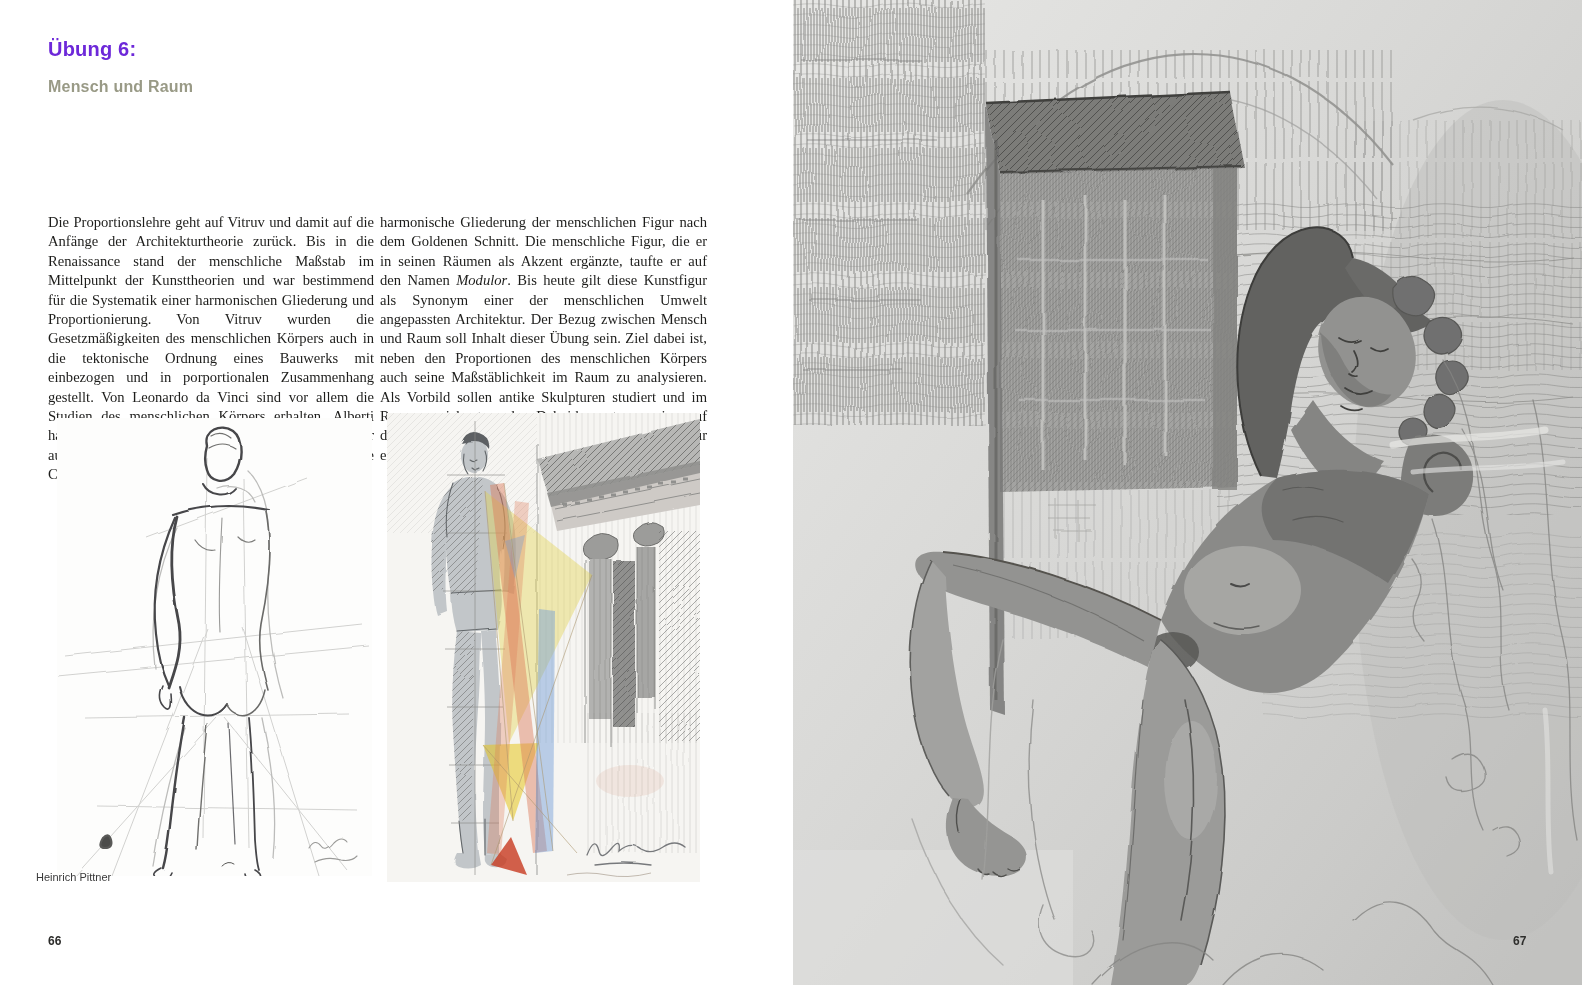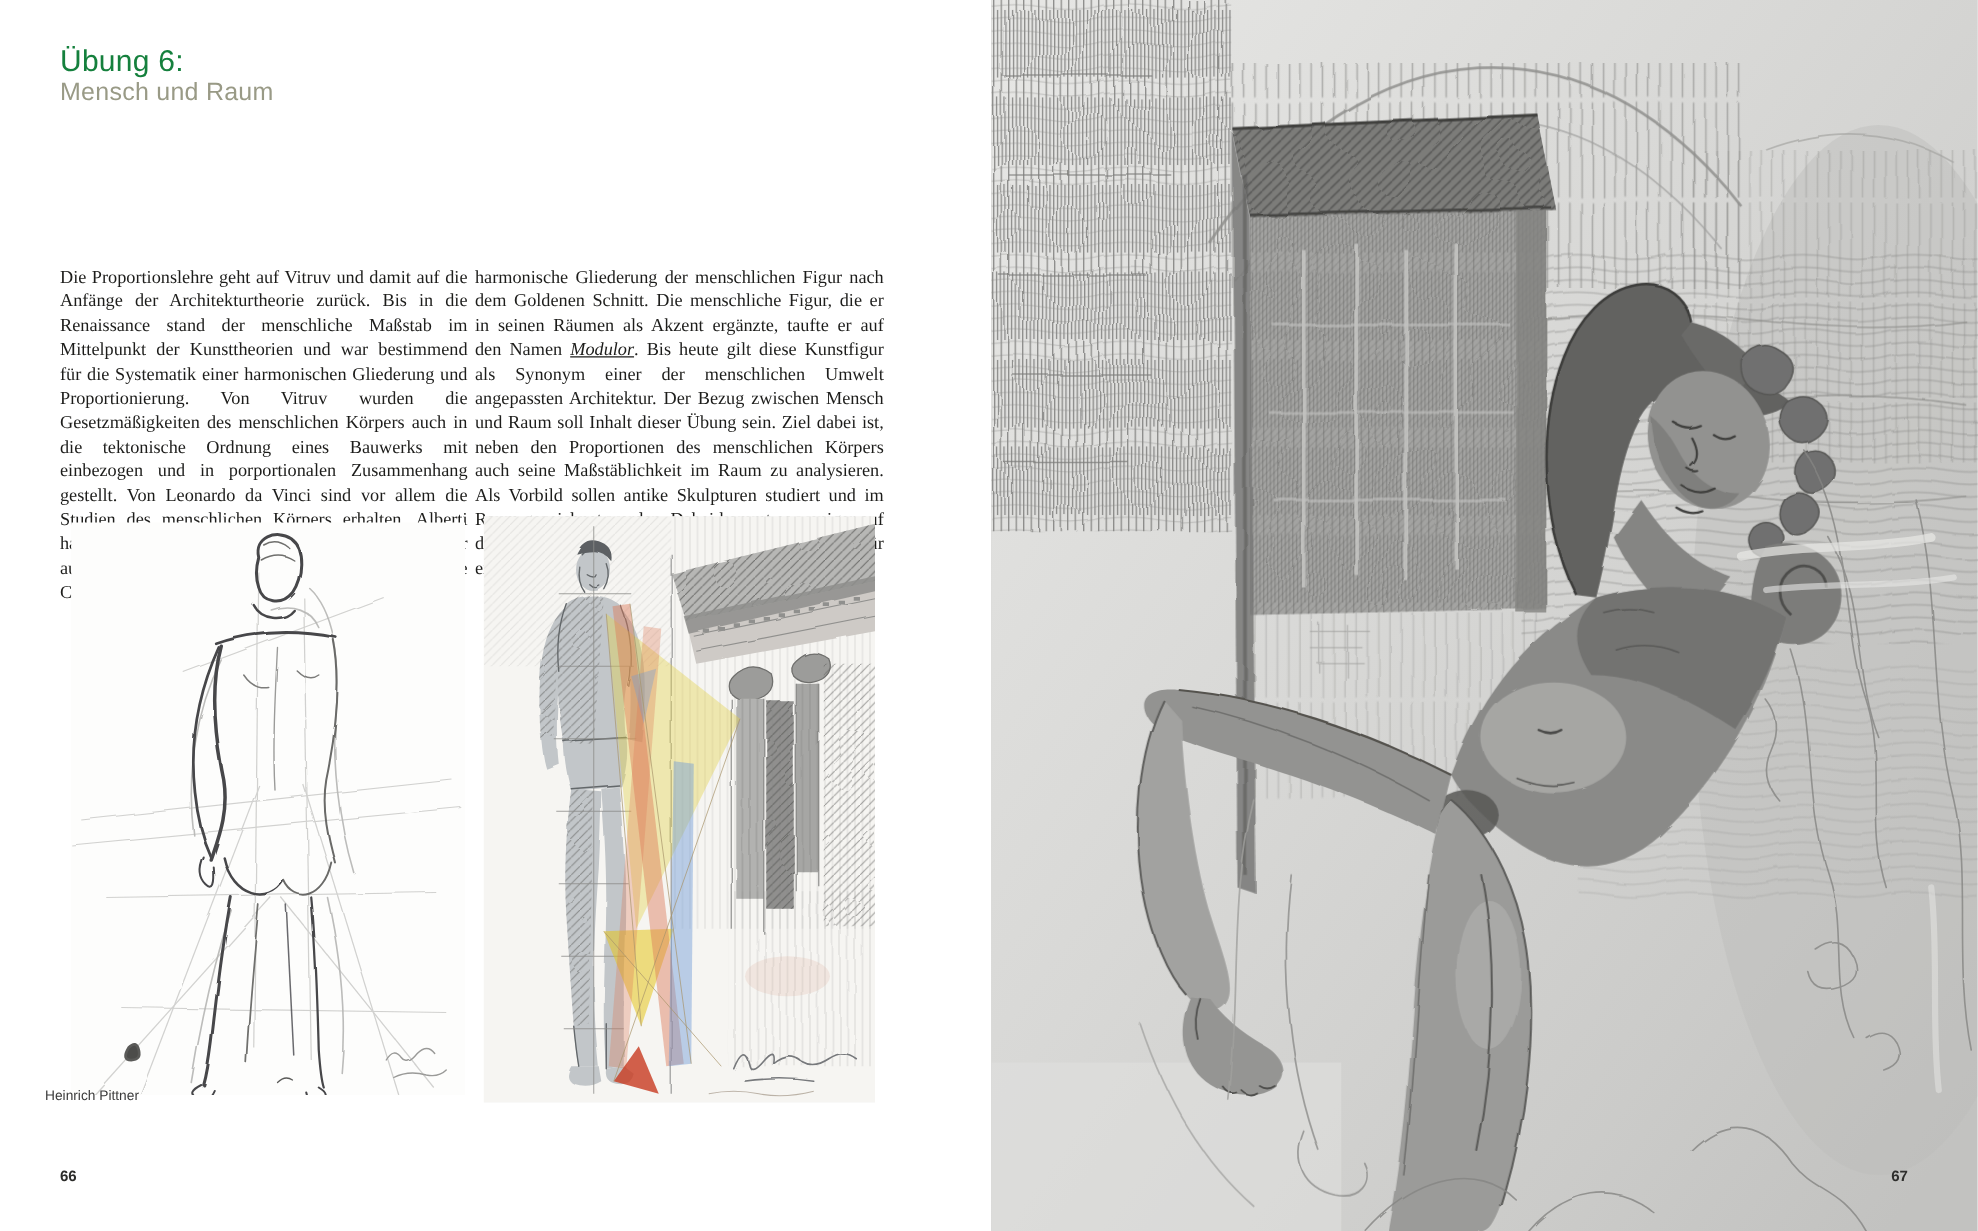--- a/index.html
+++ b/index.html
@@ -5,30 +5,30 @@
   html,body{margin:0;padding:0;background:#ffffff;}
   body{width:1582px;height:985px;position:relative;overflow:hidden;
        font-family:"Liberation Sans",sans-serif;}
   .page{position:absolute;top:0;height:985px;}
   .page-left{left:0;width:791px;background:#ffffff;}
   .page-right{left:793px;width:894px;background:#cfcfcd;}
   .gutter{position:absolute;left:791px;top:0;width:2px;height:985px;background:#ffffff;}
 
   
   .title-block{position:absolute;left:48px;top:37px;line-height:25px;}
-  .title-line1{font-size:24px;font-weight:normal;color:#15803d;letter-spacing:.2px;}
-  .title-line2{font-size:20px;font-weight:normal;color:#999a86;letter-spacing:.2px;}
+  .title-line1{font-size:20px;font-weight:bold;color:#6d28d9;letter-spacing:.2px;}
+  .title-line2{font-size:16px;font-weight:bold;color:#999a86;letter-spacing:.2px;margin-top:12px;}
 
   
   .bodycol{position:absolute;top:213px;font-family:"Liberation Serif",serif;
            font-size:14.6px;line-height:19.4px;color:#1d1d1b;text-align:justify;
            text-align-last:left;hyphens:auto;-webkit-hyphens:auto;word-spacing:.4px;}
   .col1{left:48px;width:326px;}
   .col2{left:380px;width:327px;}
-  .em{font-style:italic;text-decoration:underline;}
+  .em{font-style:italic;}
 
   
   .fig{position:absolute;overflow:hidden;}
   .fig1{left:57px;top:418px;width:315px;height:458px;background:#fdfdfc;}
   .fig2{left:387px;top:413px;width:313px;height:469px;background:#f6f5f2;}
   .fig svg{display:block;width:100%;height:100%;}
 
   .caption{position:absolute;left:36px;top:871px;font-size:11px;color:#3a3a3a;}
   .pageno{position:absolute;font-size:12px;font-weight:600;color:#2b2b29;}
   .pageno-left{left:48px;top:934px;text-align:center;}

